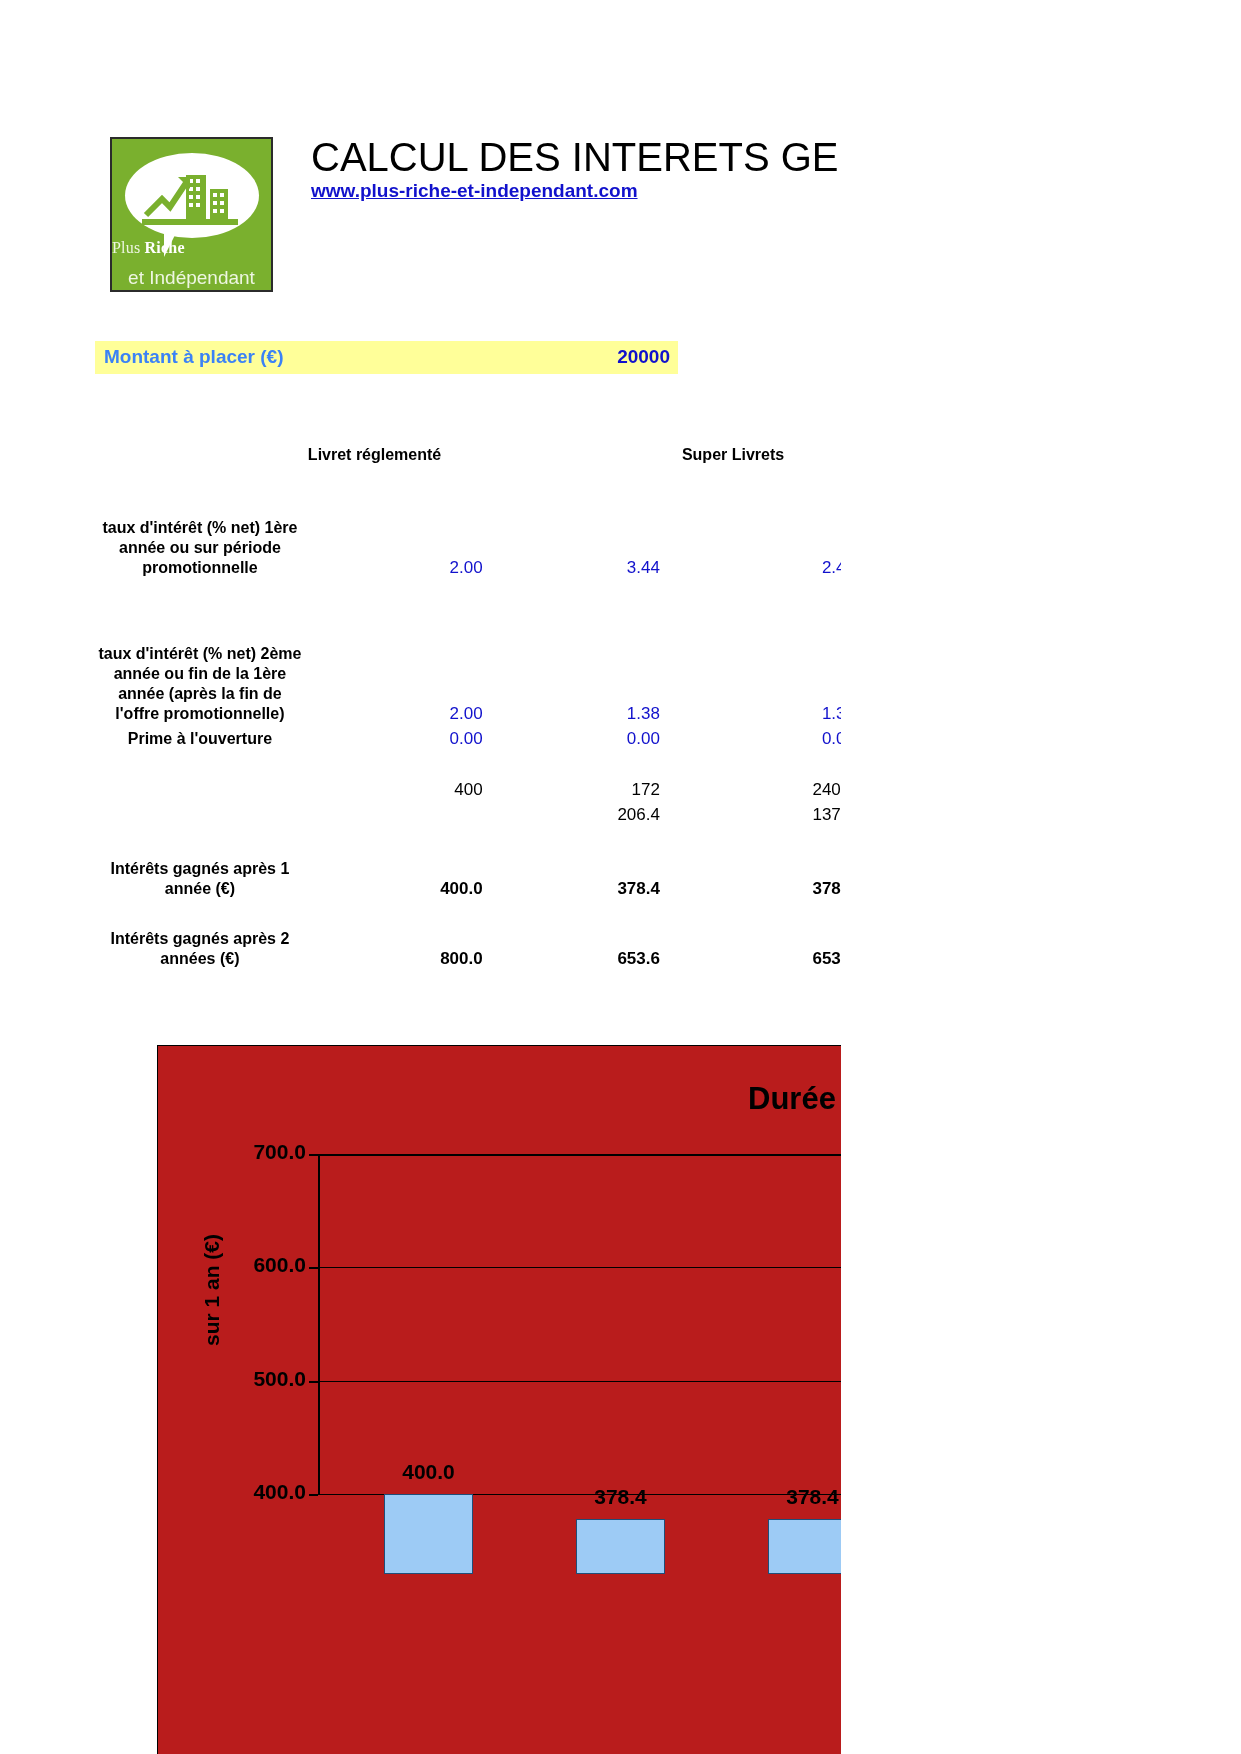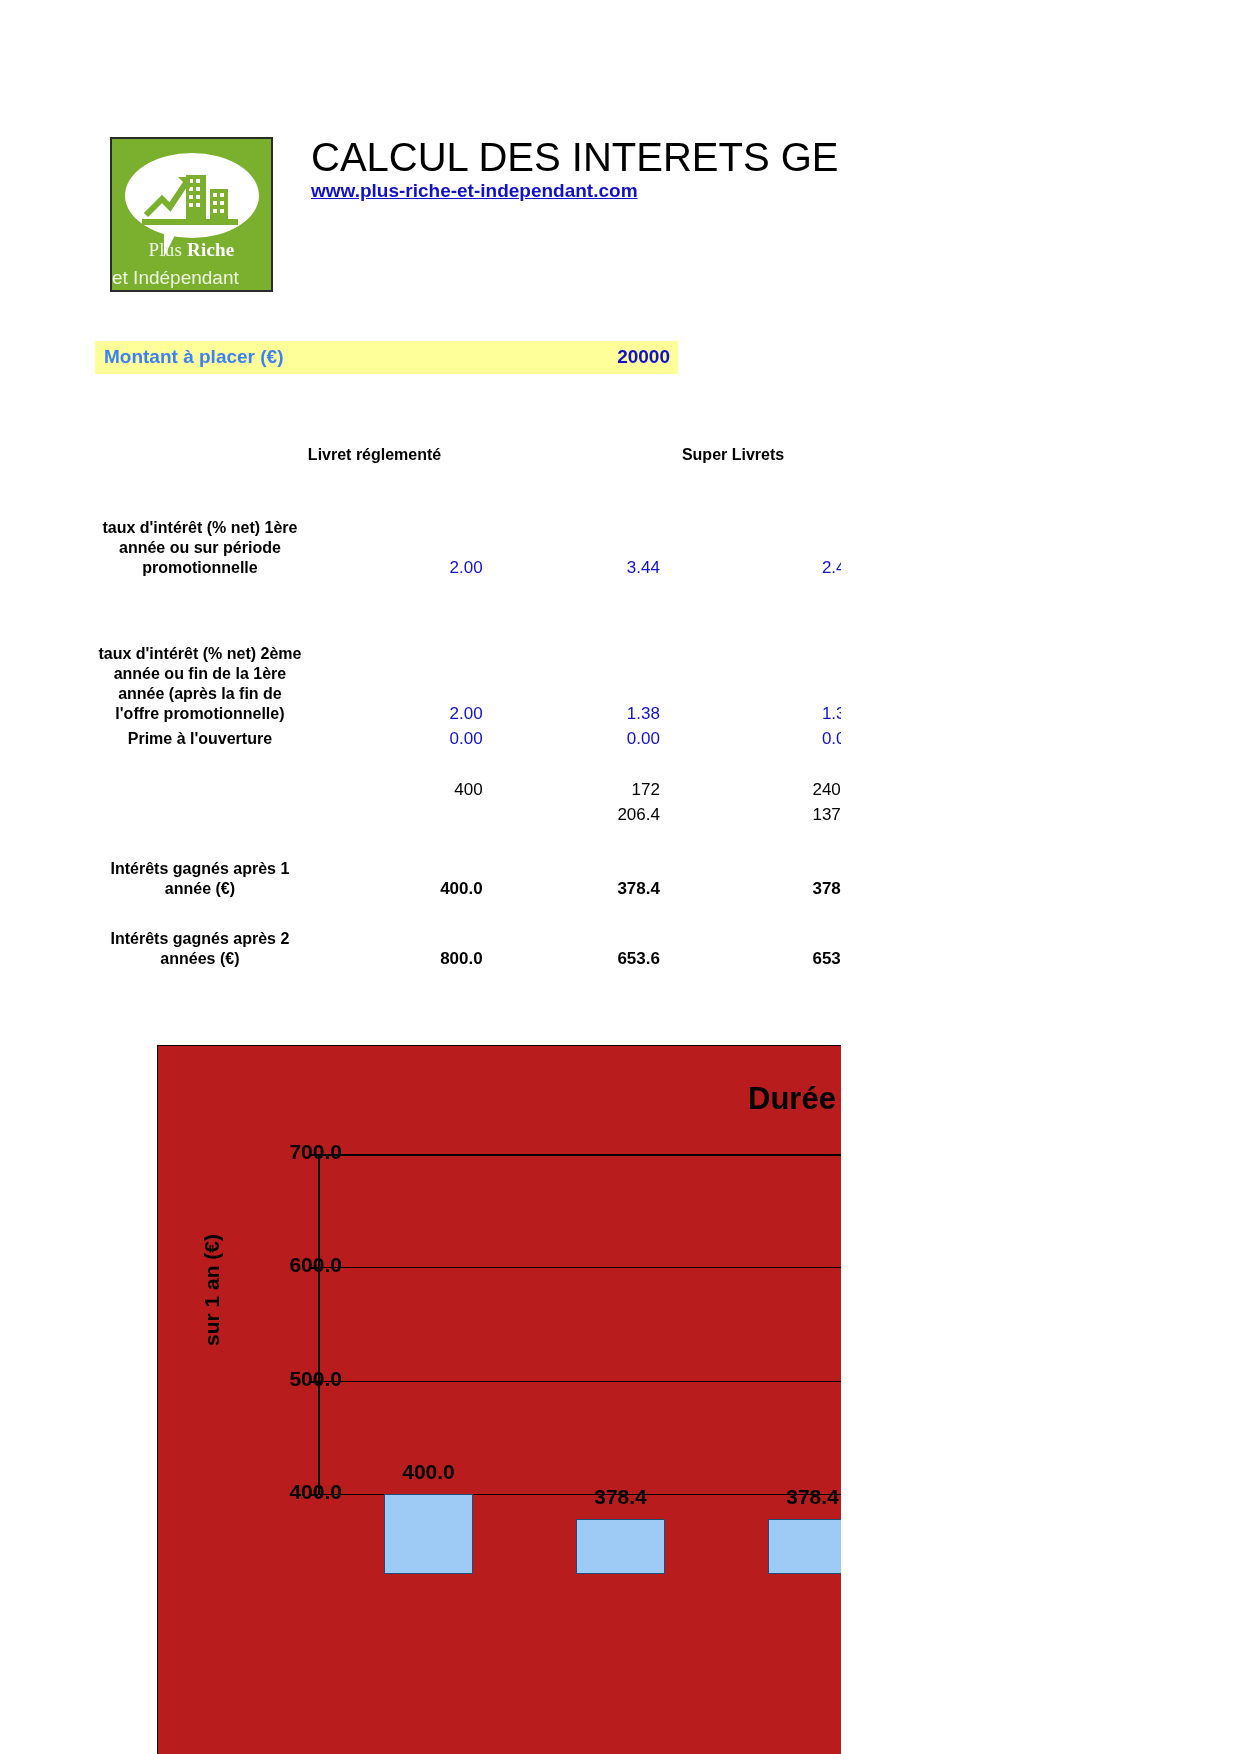--- a/index.html
+++ b/index.html
@@ -66,31 +66,32 @@
     position: absolute;
     left: 30px;
     top: 32px;
     width: 100px;
     height: 54px;
   }
   .logo-text1 {
     position: absolute;
     left: 0; right: 0;
     top: 100px;
-    text-align: center;
-    font-size: 19px;
+    text-align: left;
+    font-size: 16px;
     color: #eef6e2;
     letter-spacing: 0.2px;
     font-family: "Liberation Serif", serif;
   }
   .logo-text1 b { color: #ffffff; font-weight: bold; }
   .logo-text2 {
     position: absolute;
     left: 0; right: 0;
     top: 128px;
+    text-align: center;
     font-size: 19px;
     color: #eef6e2;
     font-family: "Liberation Sans", sans-serif;
   }
 
   .page-title {
     position: absolute;
     left: 311px;
     top: 133px;
     font-size: 40px;
@@ -204,21 +205,20 @@
     font-size: 31px;
     font-weight: bold;
     white-space: nowrap;
   }
   .plot {
     position: absolute;
     left: 160px;
     top: 108px;
     width: 600px;
     height: 340px;
-    padding-left: 36px;
   }
   .plot-axis-left {
     position: absolute;
     left: 0; top: 0;
     width: 2px;
     height: 100%;
     background: #000000;
   }
   .gridline {
     position: absolute;

